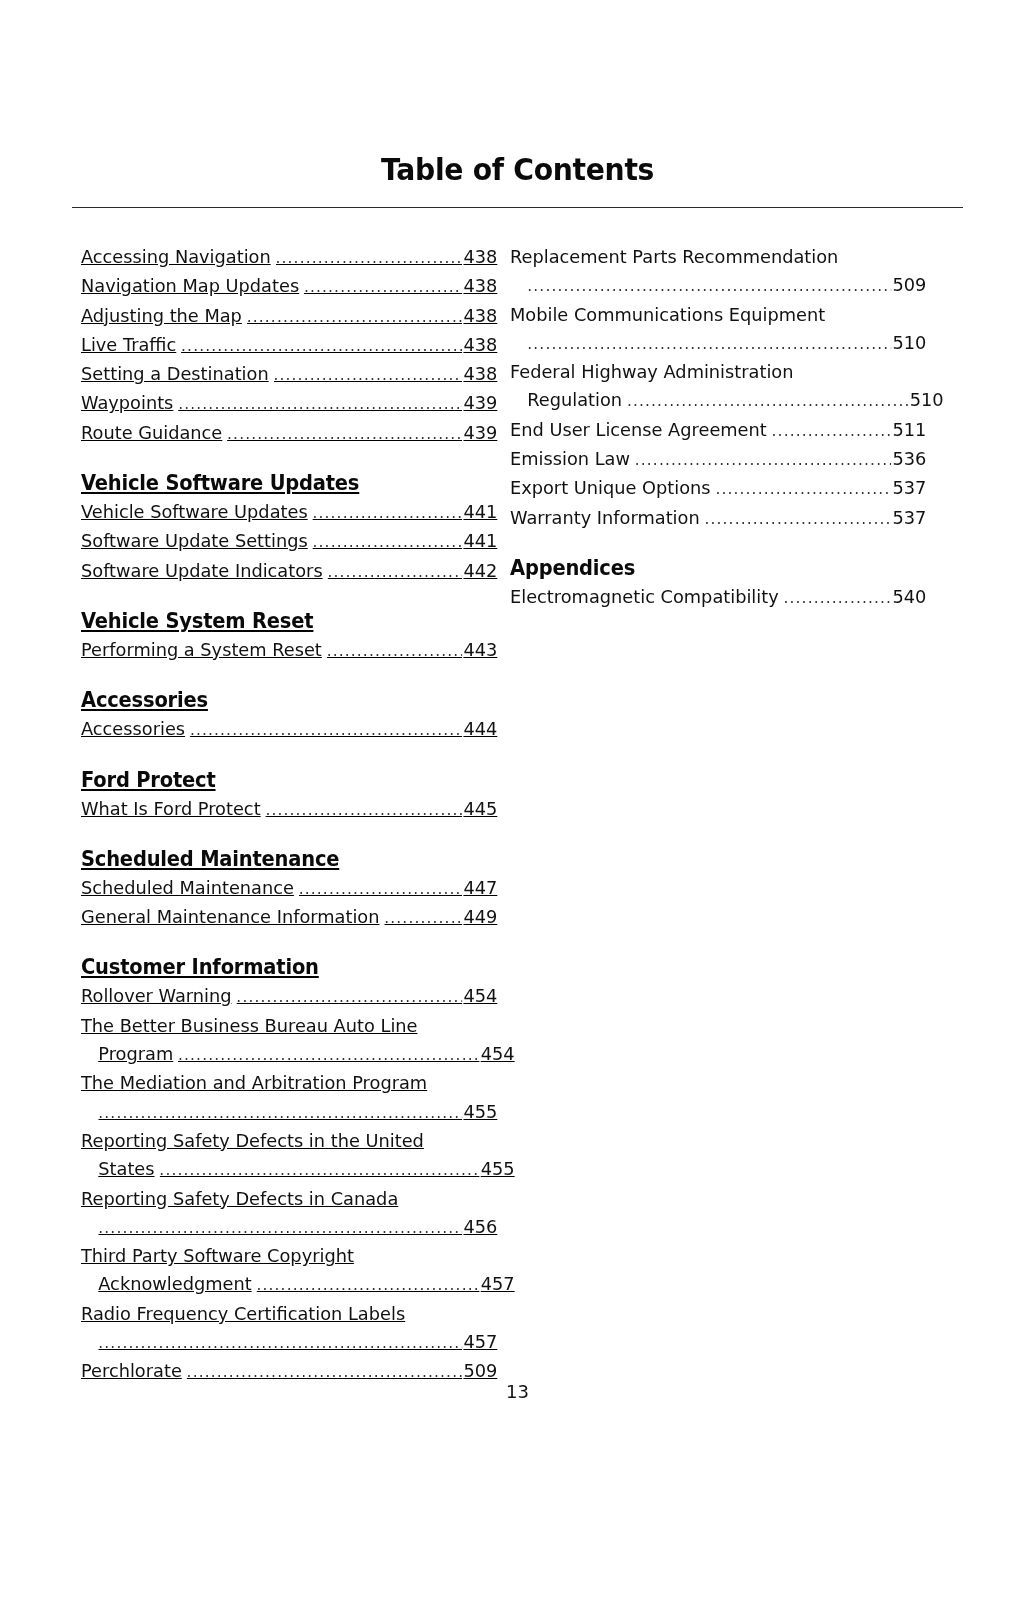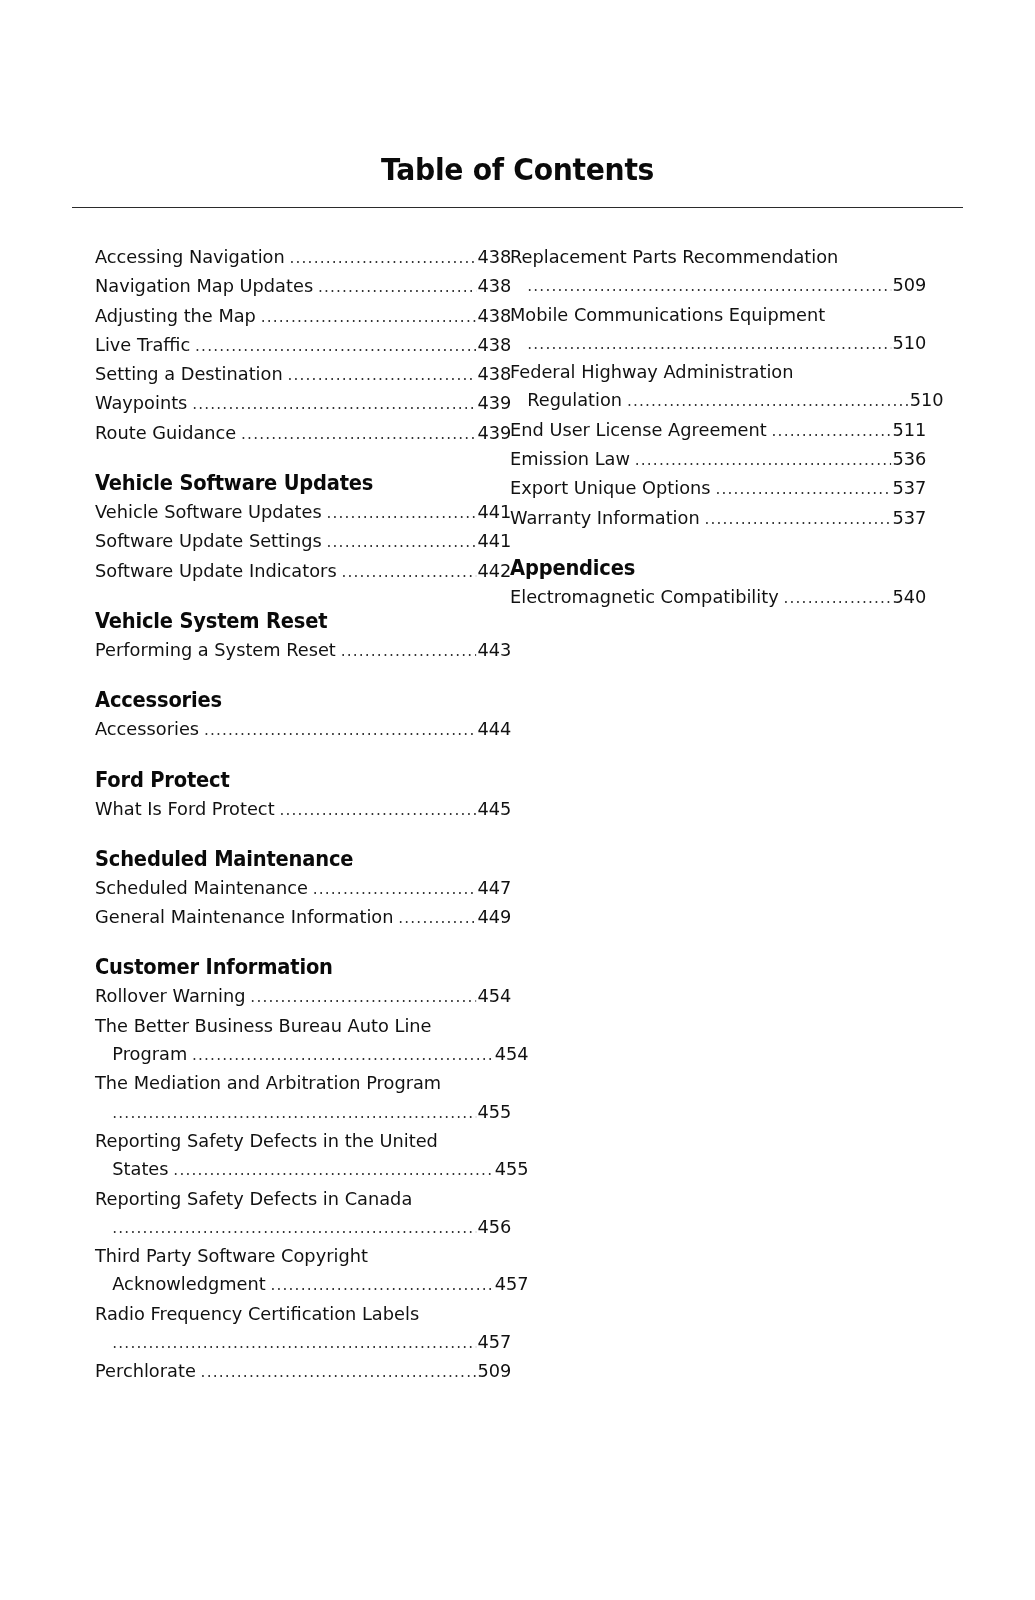--- a/index.html
+++ b/index.html
@@ -52,21 +52,21 @@
   .columns {
     position: absolute;
     left: 0;
     top: 243px;
     width: 1035px;
   }
   .col {
     position: absolute;
     top: 0;
   }
-  .col-left  { left: 95px;  width: 417px; }
+  .col-left  { left: 81px;  width: 417px; text-decoration: underline; }
   .col-right { left: 510px; width: 417px; }
 
   
   .sec-head {
     font-family: "DejaVu Sans", sans-serif;
     font-weight: bold;
     font-size: 20.5px;
     line-height: 26px;
     letter-spacing: -0.2px;
     transform: scaleX(0.95);
@@ -373,14 +373,15 @@
         <div class="entry">
           <div class="row">
             <span class="label">Electromagnetic Compatibility</span>
             <span class="leader"></span>
             <span class="pageno">540</span>
           </div>
         </div>
       </div>
   </div>
 
+  <div class="folio">13</div>
 
 </div>
 
 </body></html>

